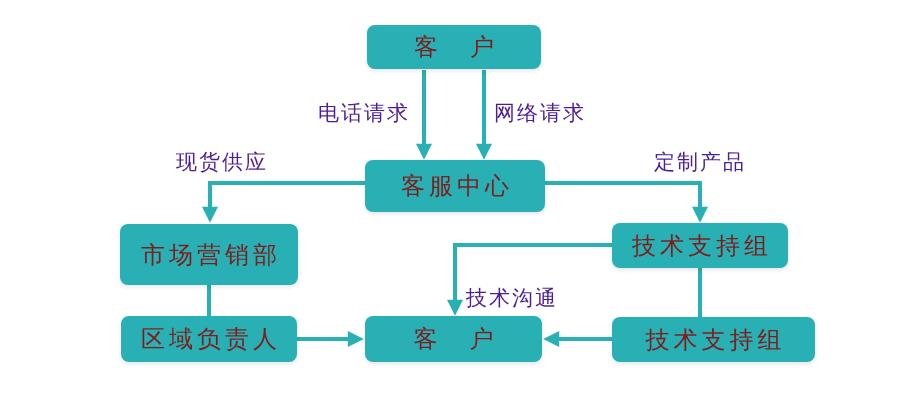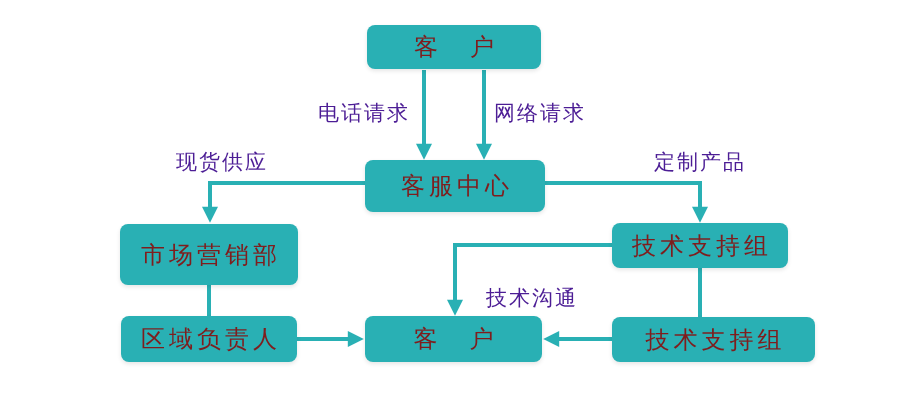--- a/index.html
+++ b/index.html
@@ -97,15 +97,15 @@
 
   <div class="elabel" style="left:364px;top:99px">电话请求</div>
 
   <div class="elabel" style="left:540px;top:99px">网络请求</div>
 
   <div class="elabel" style="left:222px;top:148px">现货供应</div>
 
   <div class="elabel" style="left:700px;top:148px">定制产品</div>
 
 
-  <div class="elabel" style="left:532px;top:284px">技术沟通</div>
+  <div class="elabel" style="left:512px;top:284px">技术沟通</div>
 
 </div>
 
 </body></html>

